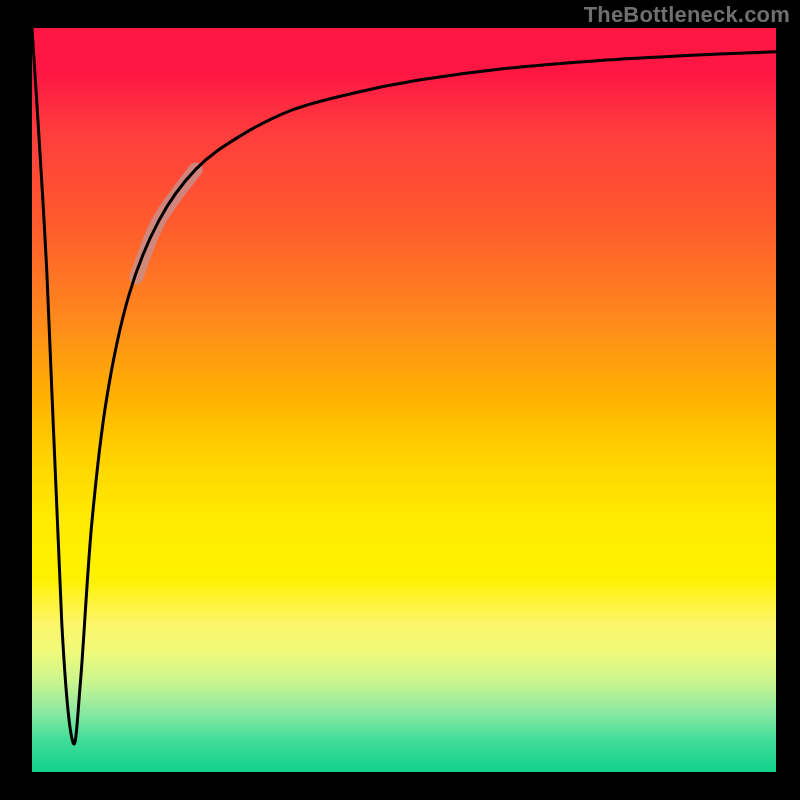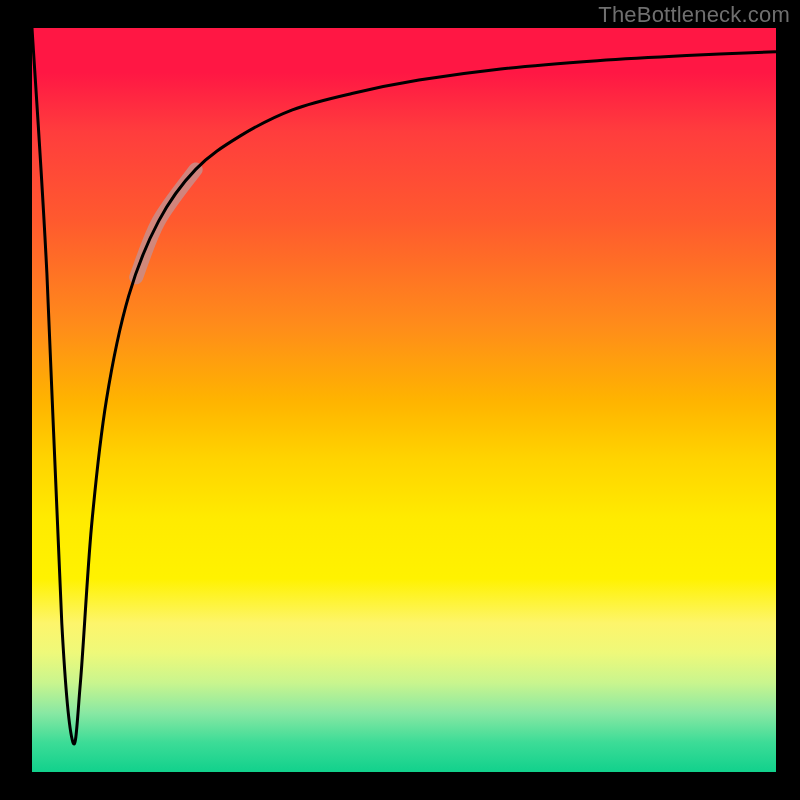--- a/index.html
+++ b/index.html
@@ -15,21 +15,21 @@
     width: 800px;
     height: 800px;
     background: #000;
   }
   .watermark {
     position: absolute;
     top: 2px;
     right: 10px;
     color: #6f6f6f;
     font-size: 22px;
-    font-weight: 400;
+    font-weight: 700;
     letter-spacing: 0.2px;
     z-index: 5;
   }
   .plot-area {
     
     position: absolute;
     left: 32px;
     top: 28px;
     width: 744px;
     height: 744px;

